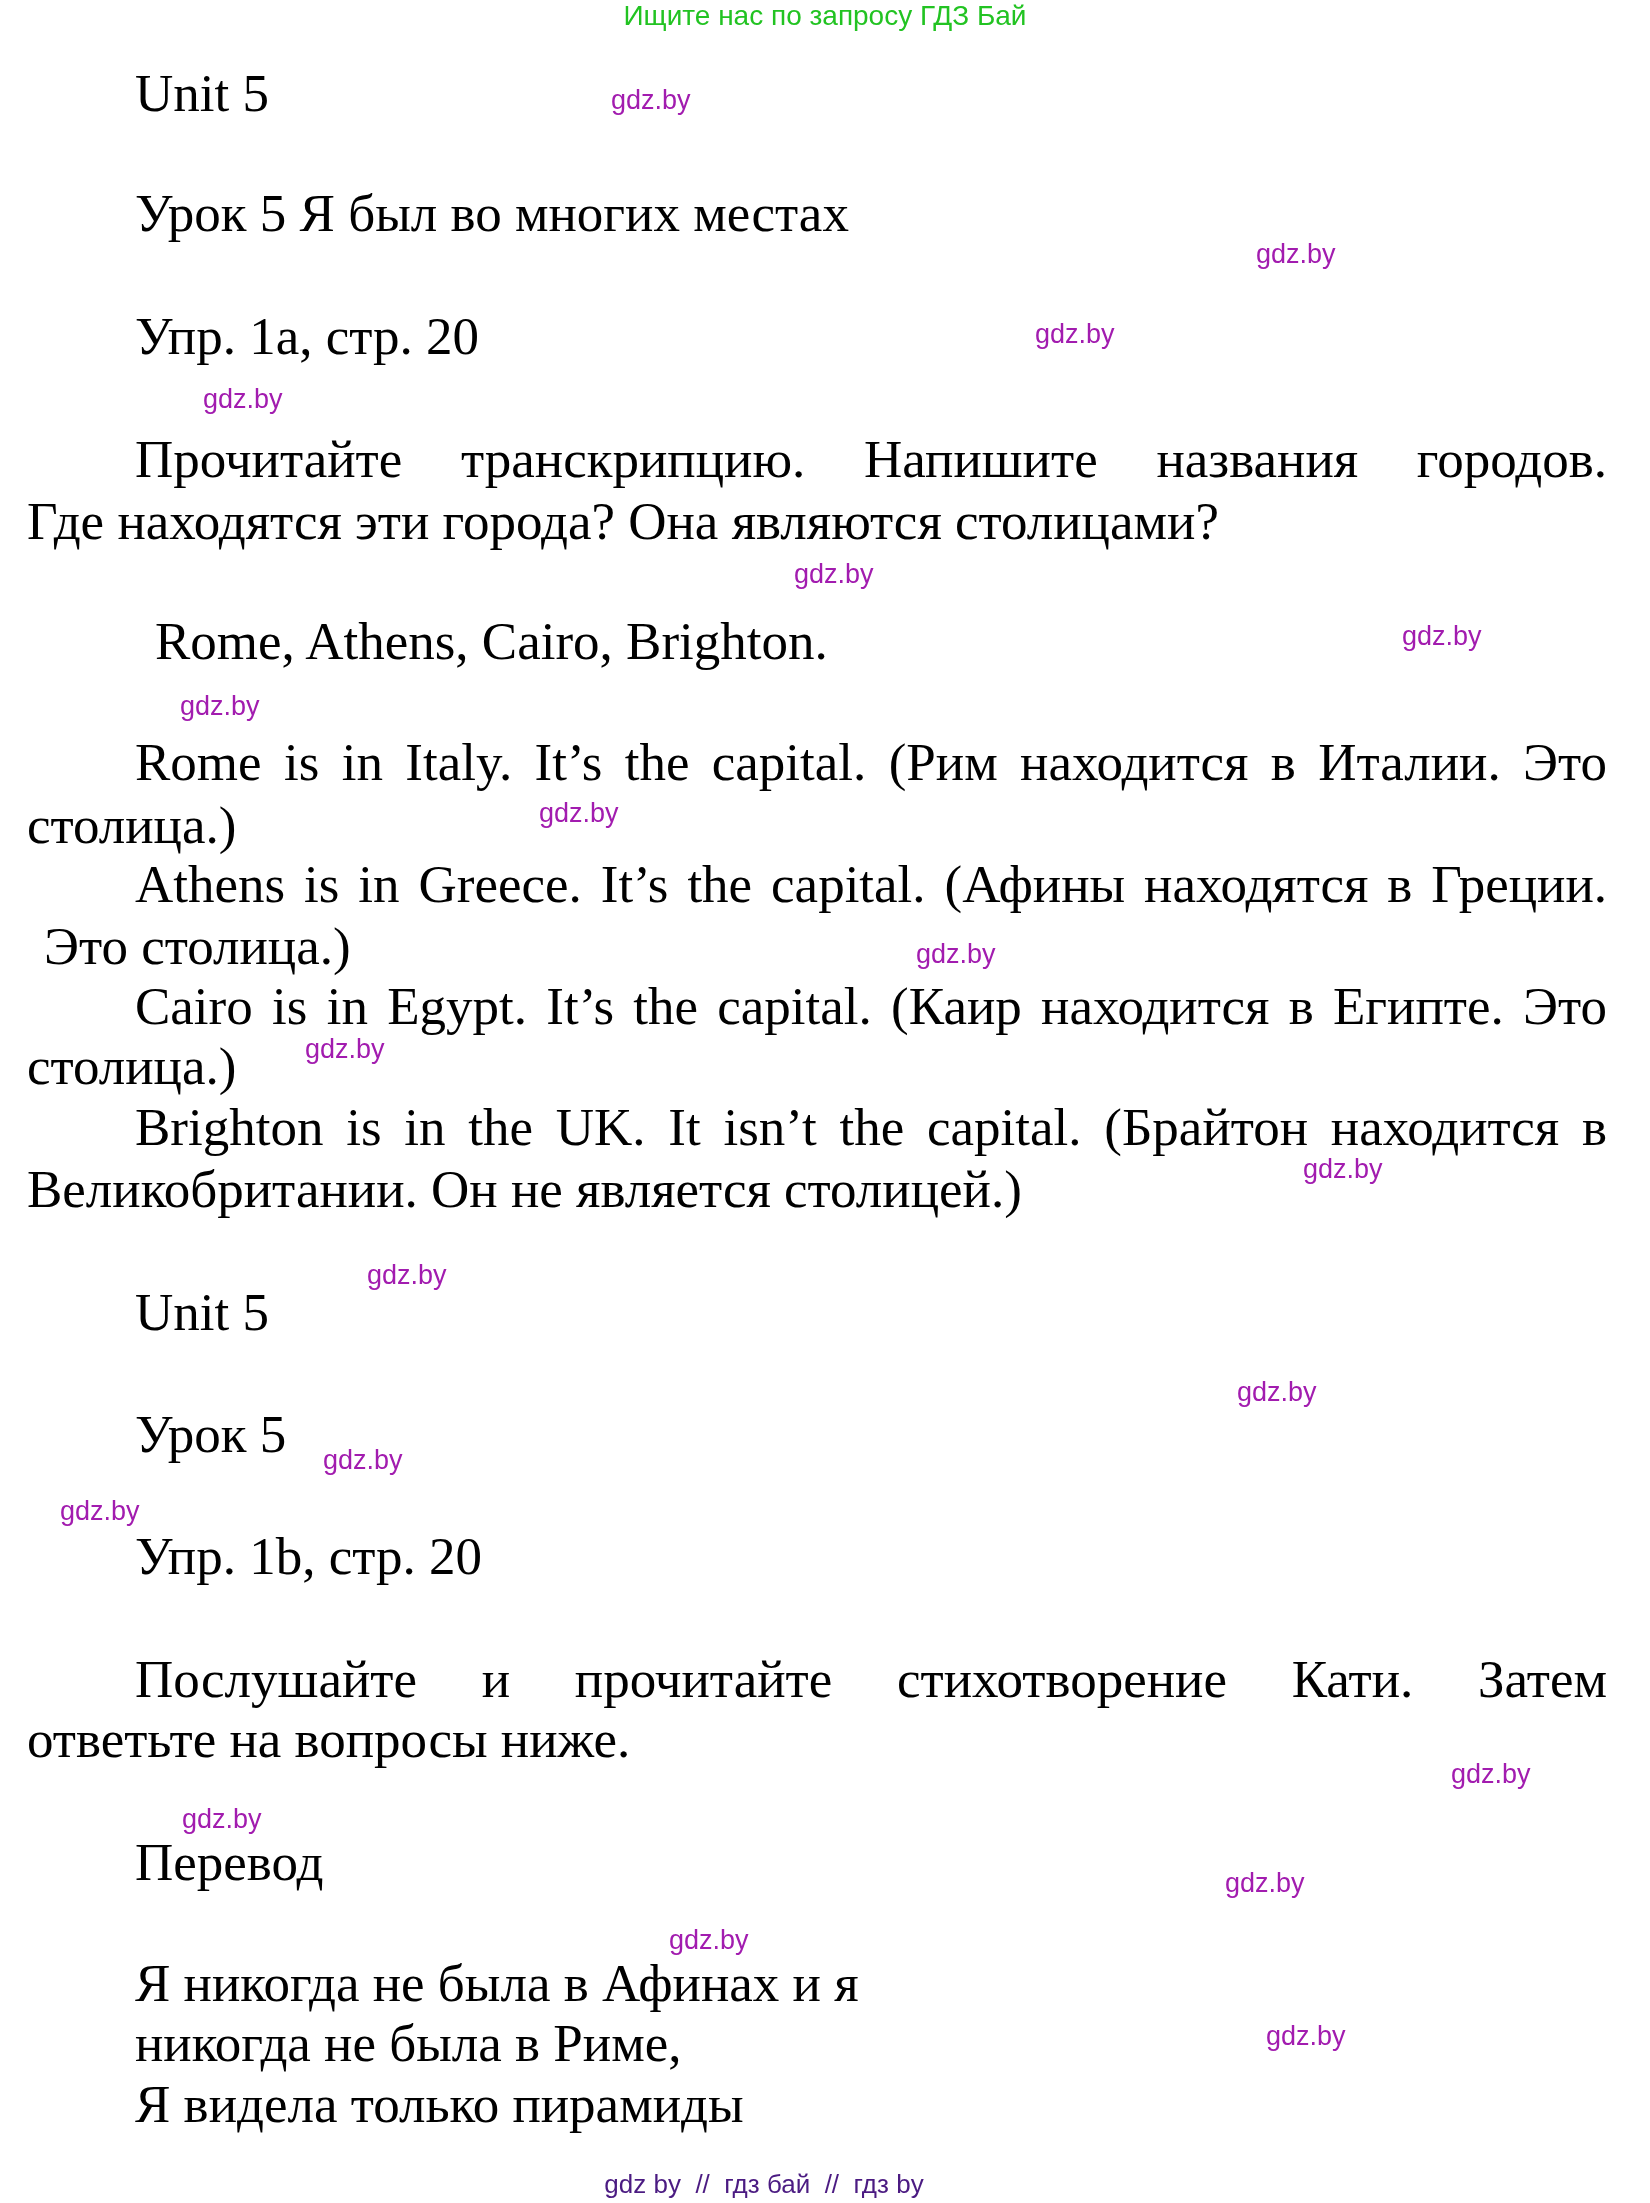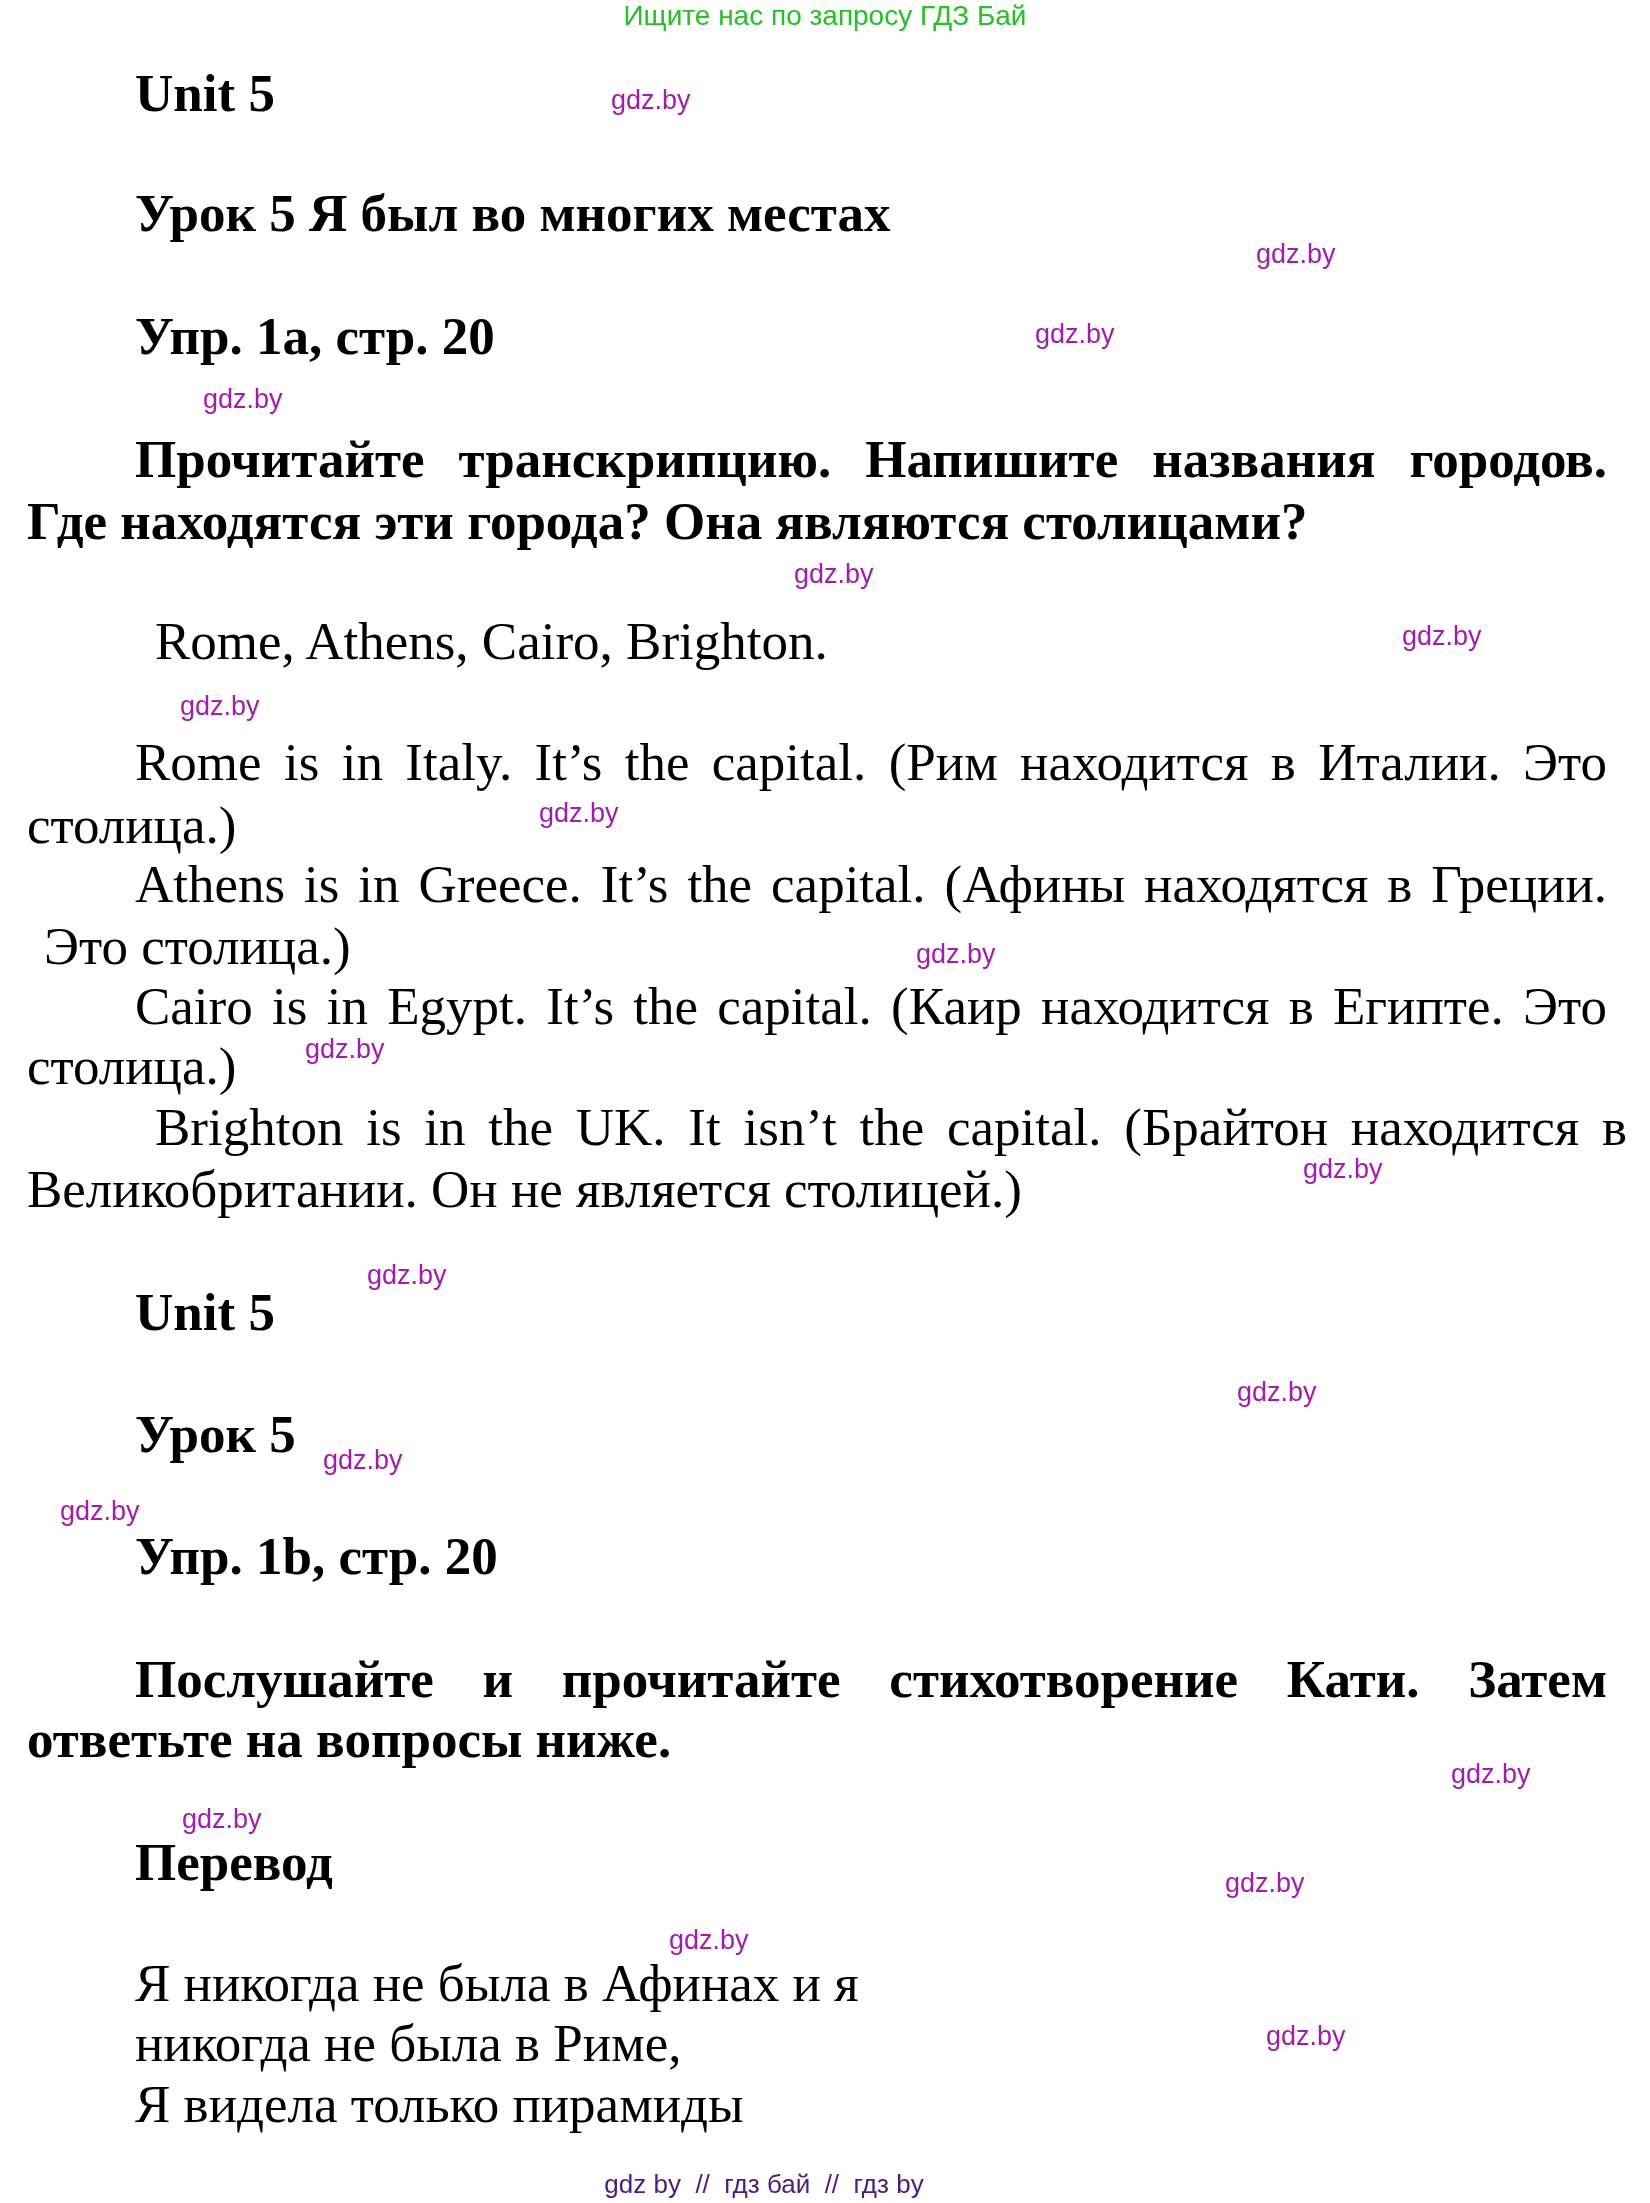--- a/index.html
+++ b/index.html
@@ -37,21 +37,21 @@
       white-space: pre;
     }
     .line {
       position: absolute;
       font-family: "Liberation Serif", serif;
       font-size: 53px;
       line-height: 53px;
       color: #000000;
       white-space: nowrap;
     }
-    .line.bold { font-weight: bold; }
+    .line.bold { font-weight: normal; }
     .line.justify {
       white-space: normal;
       text-align: justify;
       text-align-last: justify;
       height: 53px;
       overflow: visible;
     }
     .wm {
       position: absolute;
       font-family: "Liberation Sans", sans-serif;
@@ -74,21 +74,21 @@
 <div class="line bold" style="left:27px; top:495px;">Где находятся эти города? Она являются столицами?</div>
 
 <div class="line" style="left:135px; top:615px;margin-left:20px;">Rome, Athens, Cairo, Brighton.</div>
 
 <div class="line justify" style="left:135px; width:1472px; top:736px;">Rome is in Italy. It’s the capital. (Рим находится в Италии. Это</div>
 <div class="line" style="left:27px; top:799px;">столица.)</div>
 <div class="line justify" style="left:135px; width:1472px; top:858px;">Athens is in Greece. It’s the capital. (Афины находятся в Греции.</div>
 <div class="line" style="left:44px; top:920px;">Это столица.)</div>
 <div class="line justify" style="left:135px; width:1472px; top:980px;">Cairo is in Egypt. It’s the capital. (Каир находится в Египте. Это</div>
 <div class="line" style="left:27px; top:1040px;">столица.)</div>
-<div class="line justify" style="left:135px; width:1472px; top:1101px;margin-left:20px;">Brighton is in the UK. It isn’t the capital. (Брайтон находится в</div>
+<div class="line justify" style="left:135px; width:1472px; top:1101px;">Brighton is in the UK. It isn’t the capital. (Брайтон находится в</div>
 <div class="line" style="left:27px; top:1163px;">Великобритании. Он не является столицей.)</div>
 
 <div class="line bold" style="left:135px; top:1286px;">Unit 5</div>
 <div class="line bold" style="left:135px; top:1408px;">Урок 5</div>
 <div class="line bold" style="left:135px; top:1530px;">Упр. 1b, стр. 20</div>
 
 <div class="line bold justify" style="left:135px; width:1472px; top:1653px;">Послушайте и прочитайте стихотворение Кати. Затем</div>
 <div class="line bold" style="left:27px; top:1713px;">ответьте на вопросы ниже.</div>
 
 <div class="line bold" style="left:135px; top:1836px;">Перевод</div>

